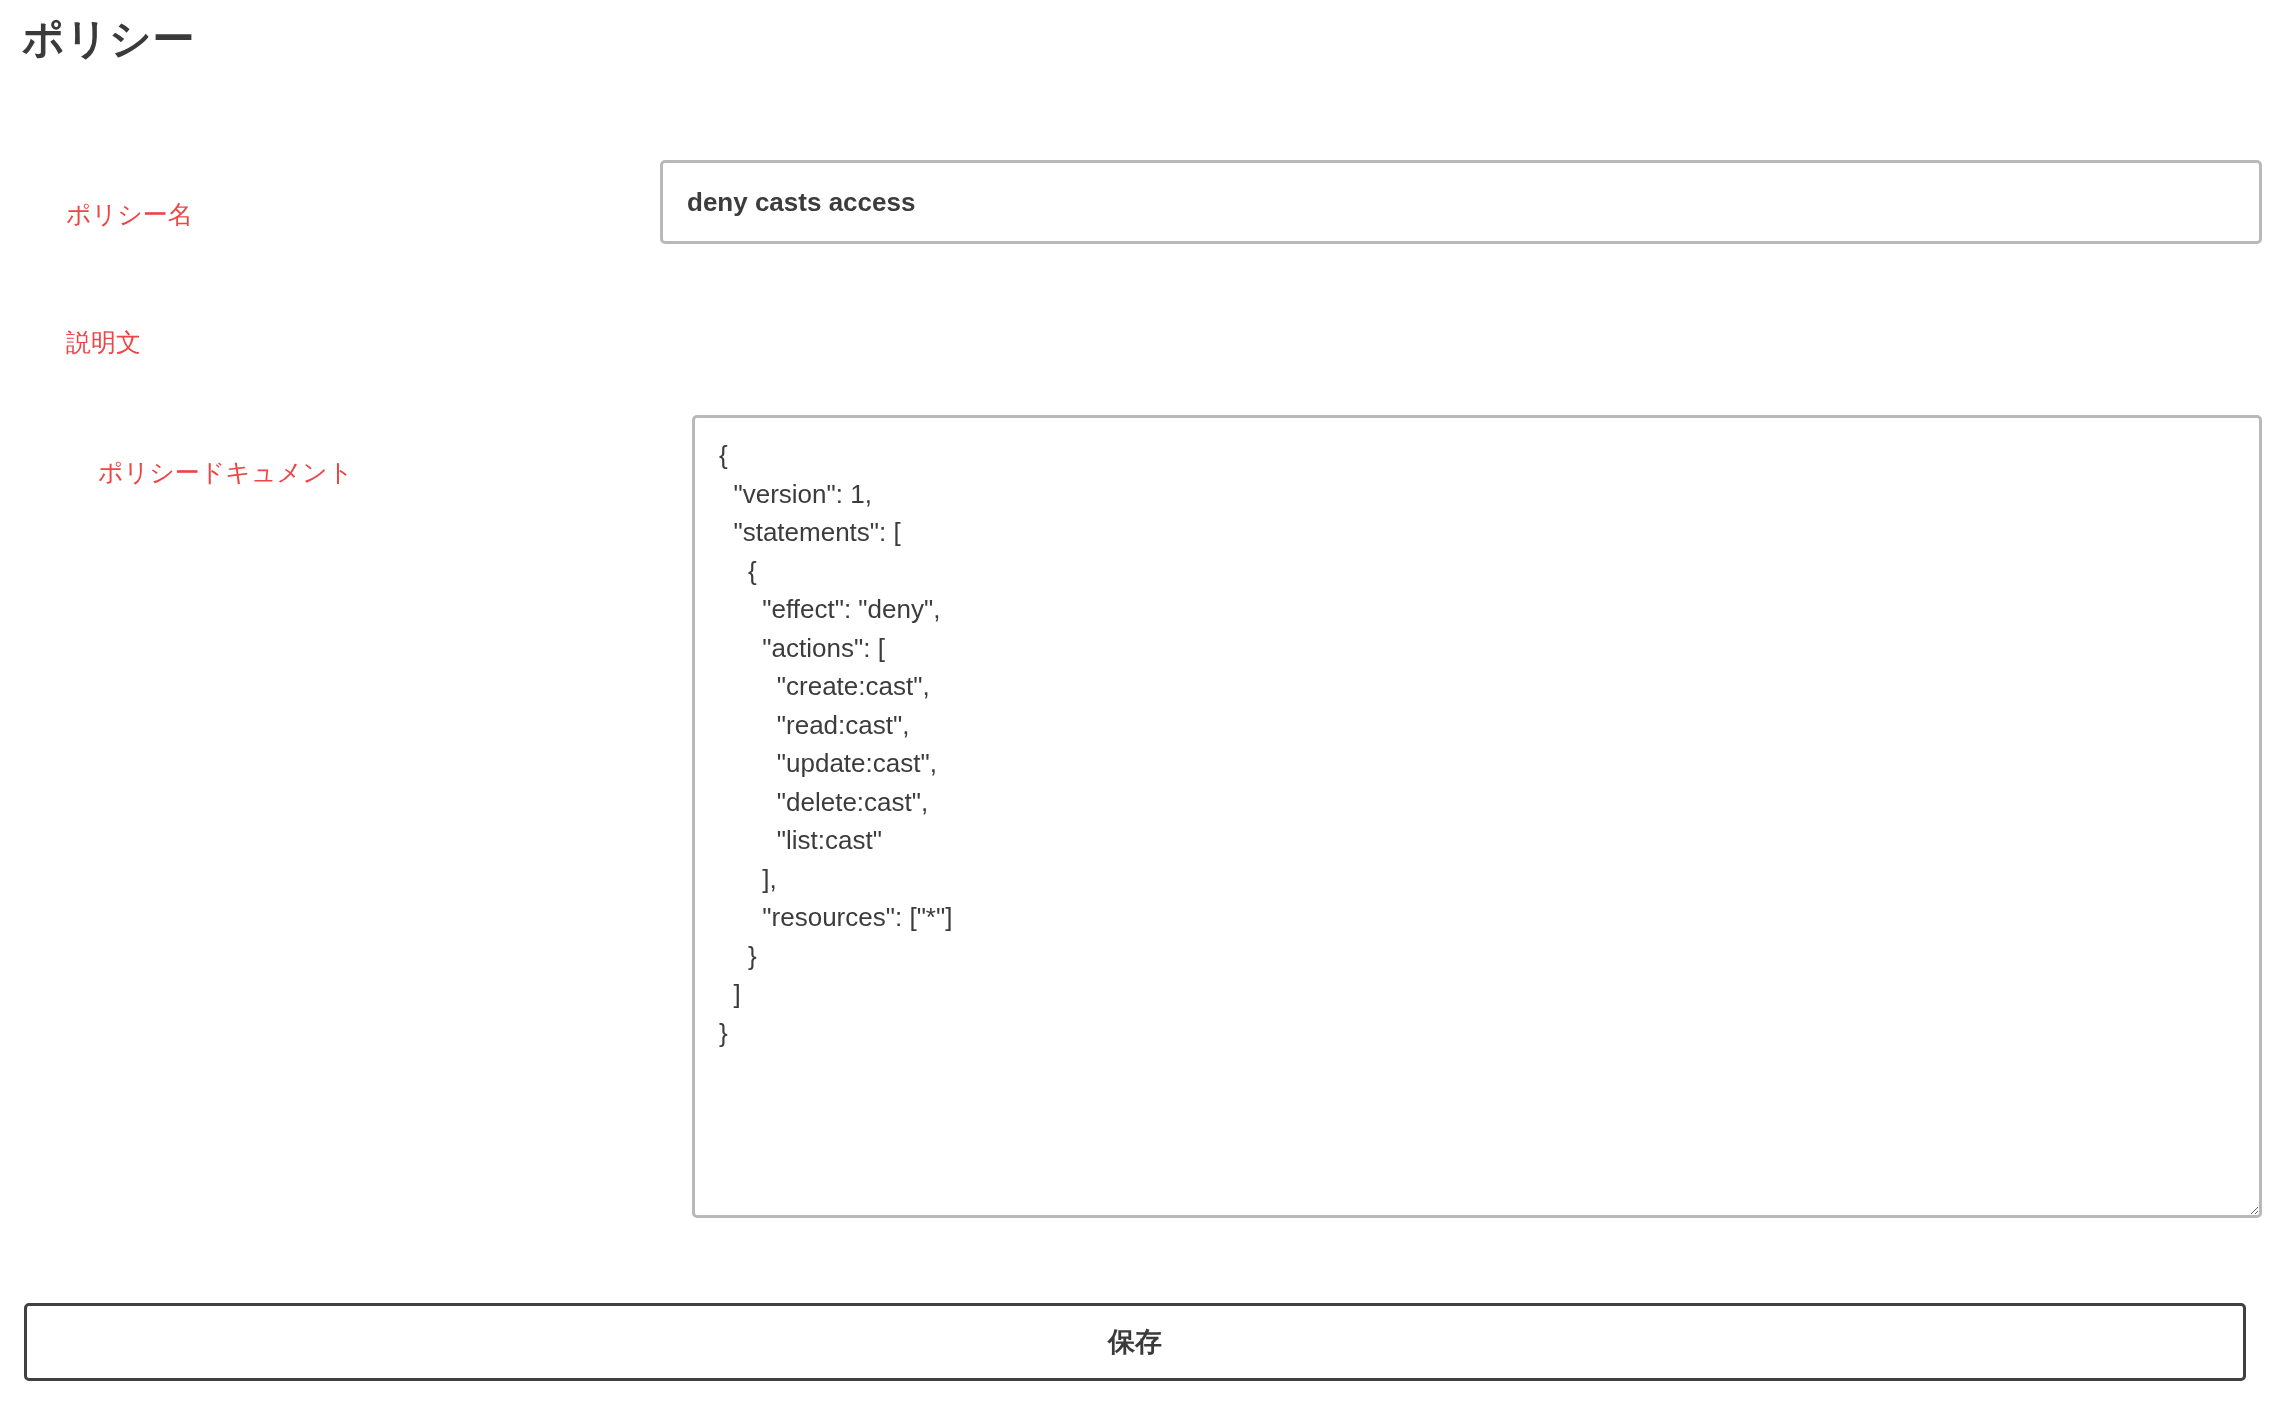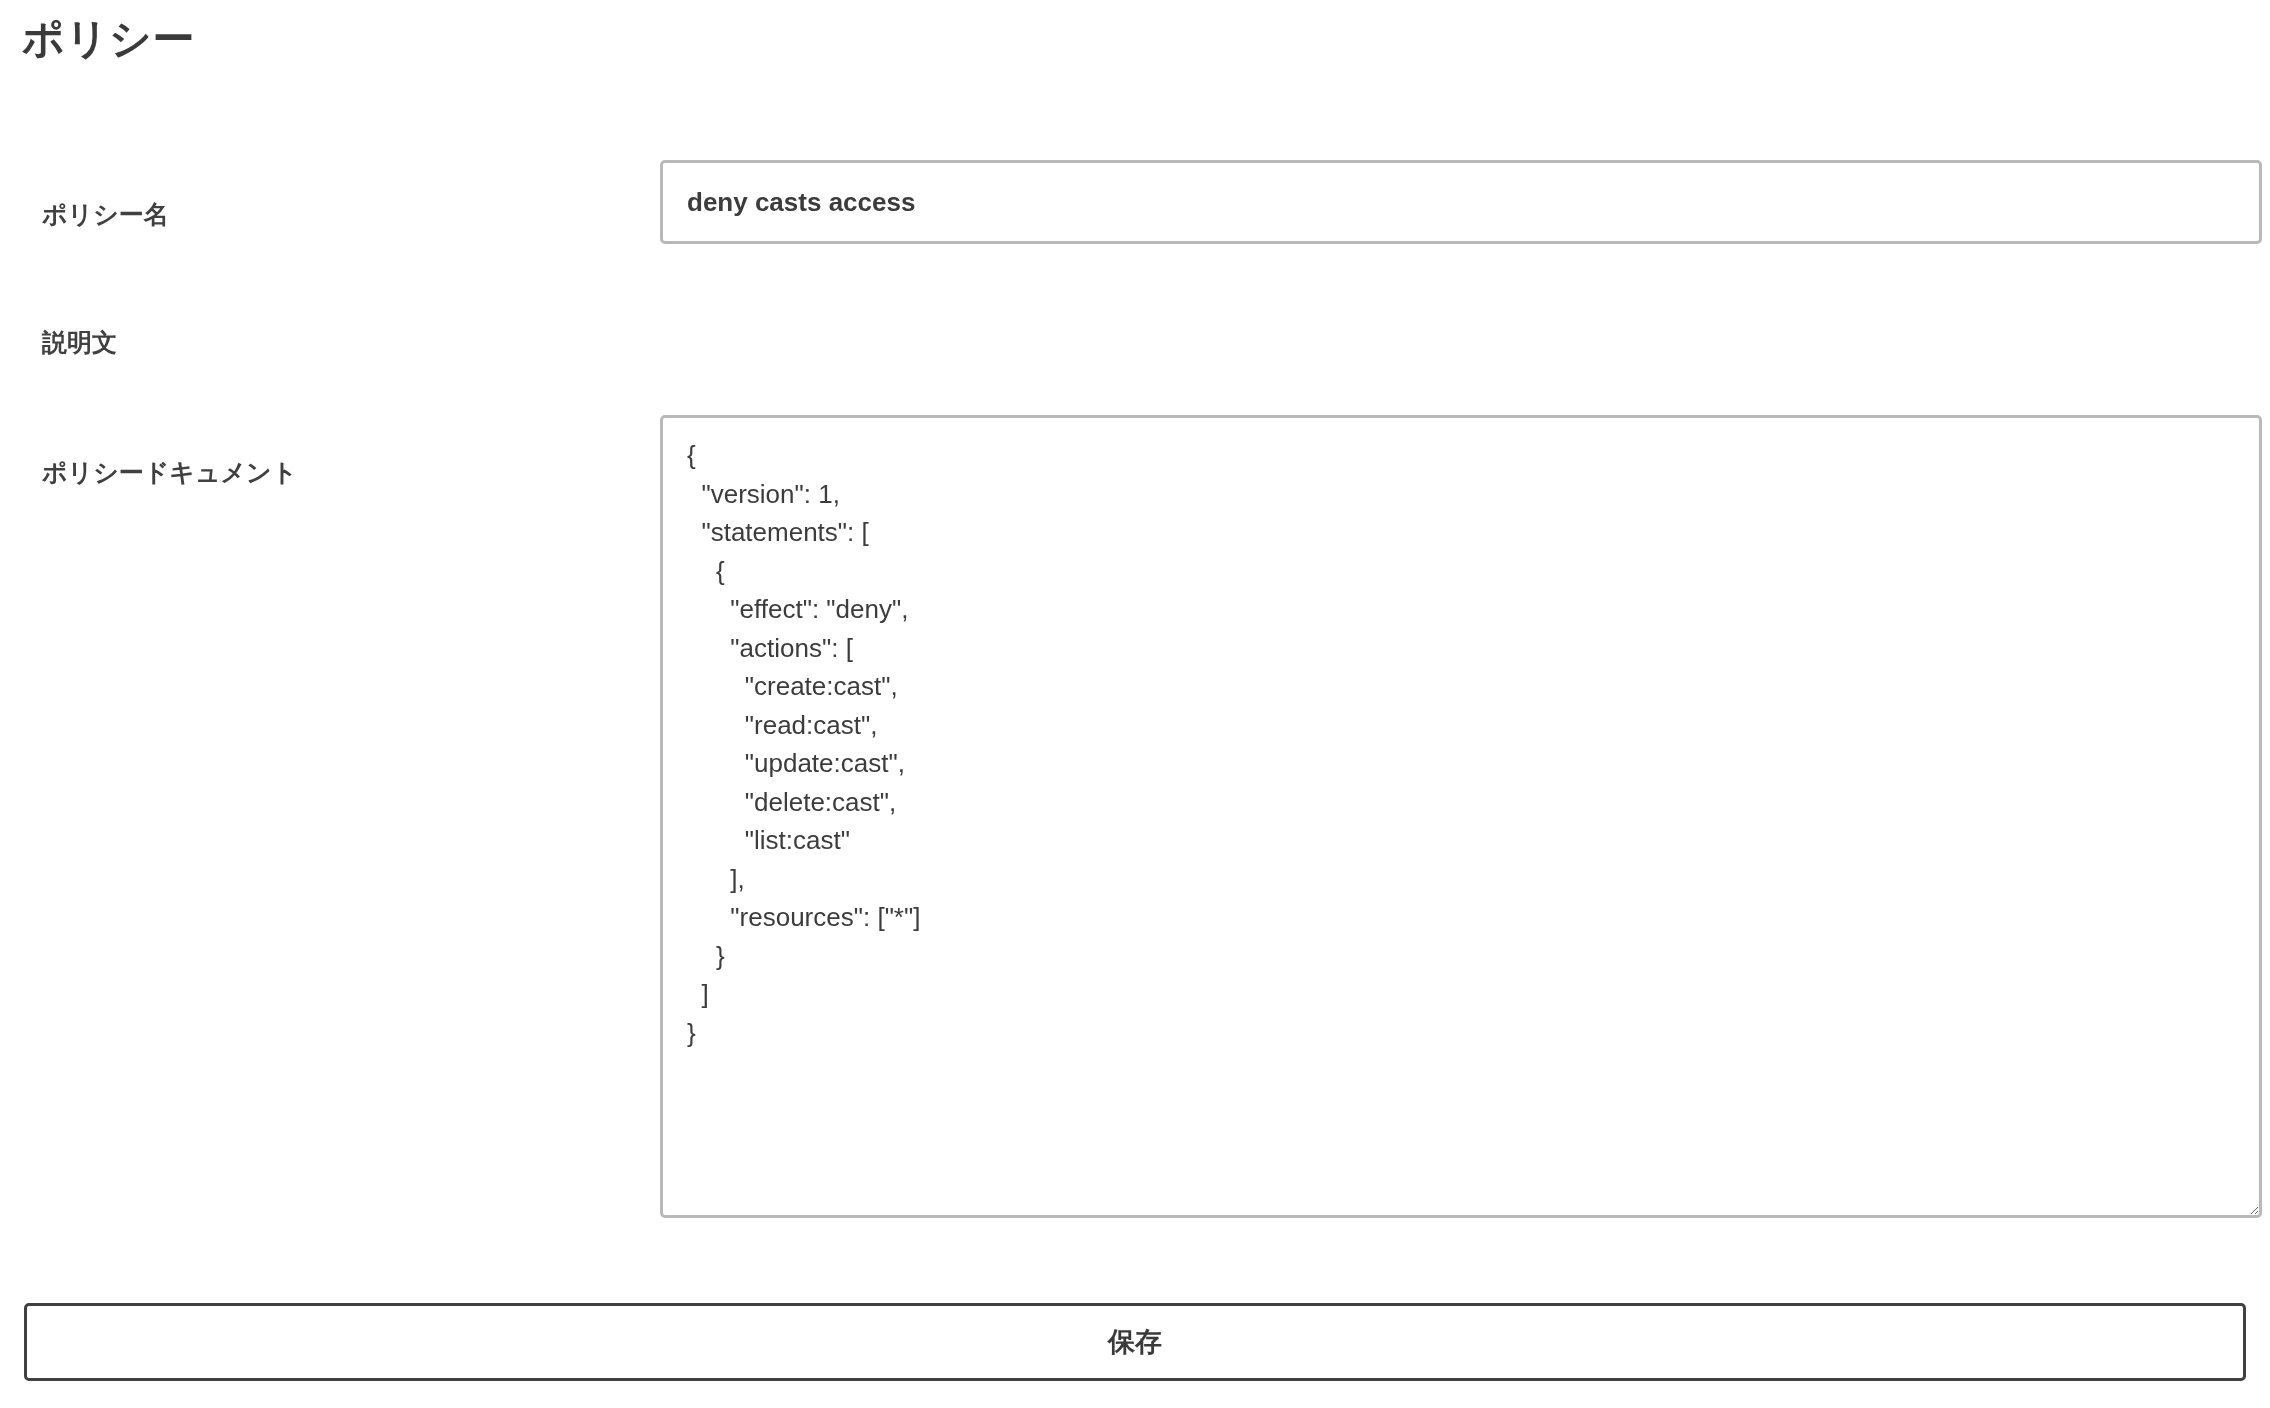--- a/index.html
+++ b/index.html
@@ -53,33 +53,34 @@
     width: 100%;
   }
 
   .row-name   { height: 128px; }
   .row-desc   { height: 127px; flex-direction: column; }
   .row-doc    { height: auto;  }
 
   .field-label {
     width: 660px;
     flex: 0 0 660px;
-    padding-left: 42px;
+    padding-left: 66px;
     font-size: 25px;
-    font-weight: 700;
-    color: #404040;
+    font-weight: 400;
+    color: #ef4444;
     line-height: 1;
     white-space: nowrap;
   }
   .row-name .field-label,
   .row-desc .field-label {
     padding-top: 42px;
   }
   .row-doc .field-label {
     padding-top: 45px;
+    margin-left: 32px;
   }
 
   .field-control {
     flex: 1 1 auto;
     padding-right: 8px;
   }
 
   
   .text-input {
     display: block;

